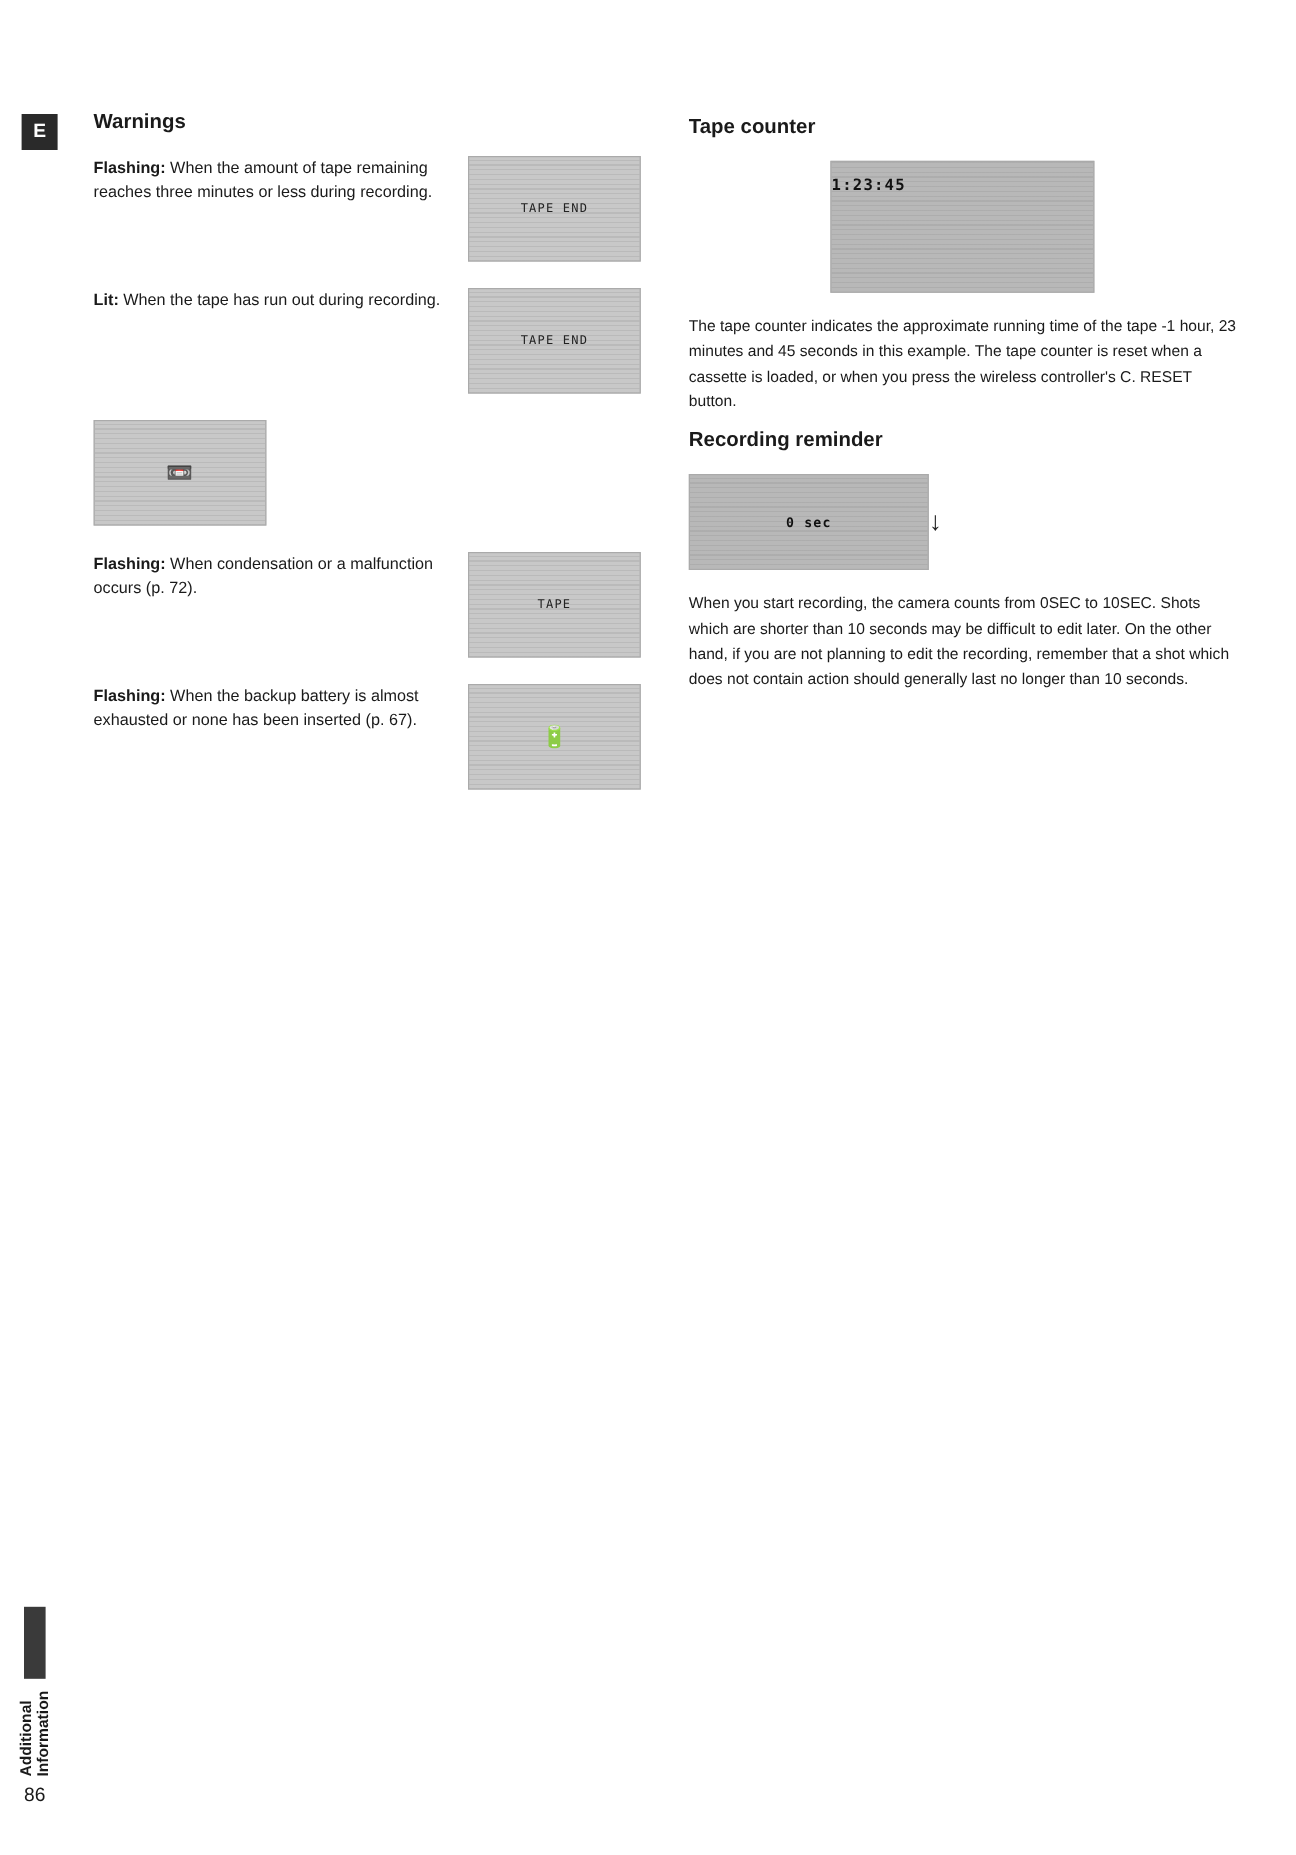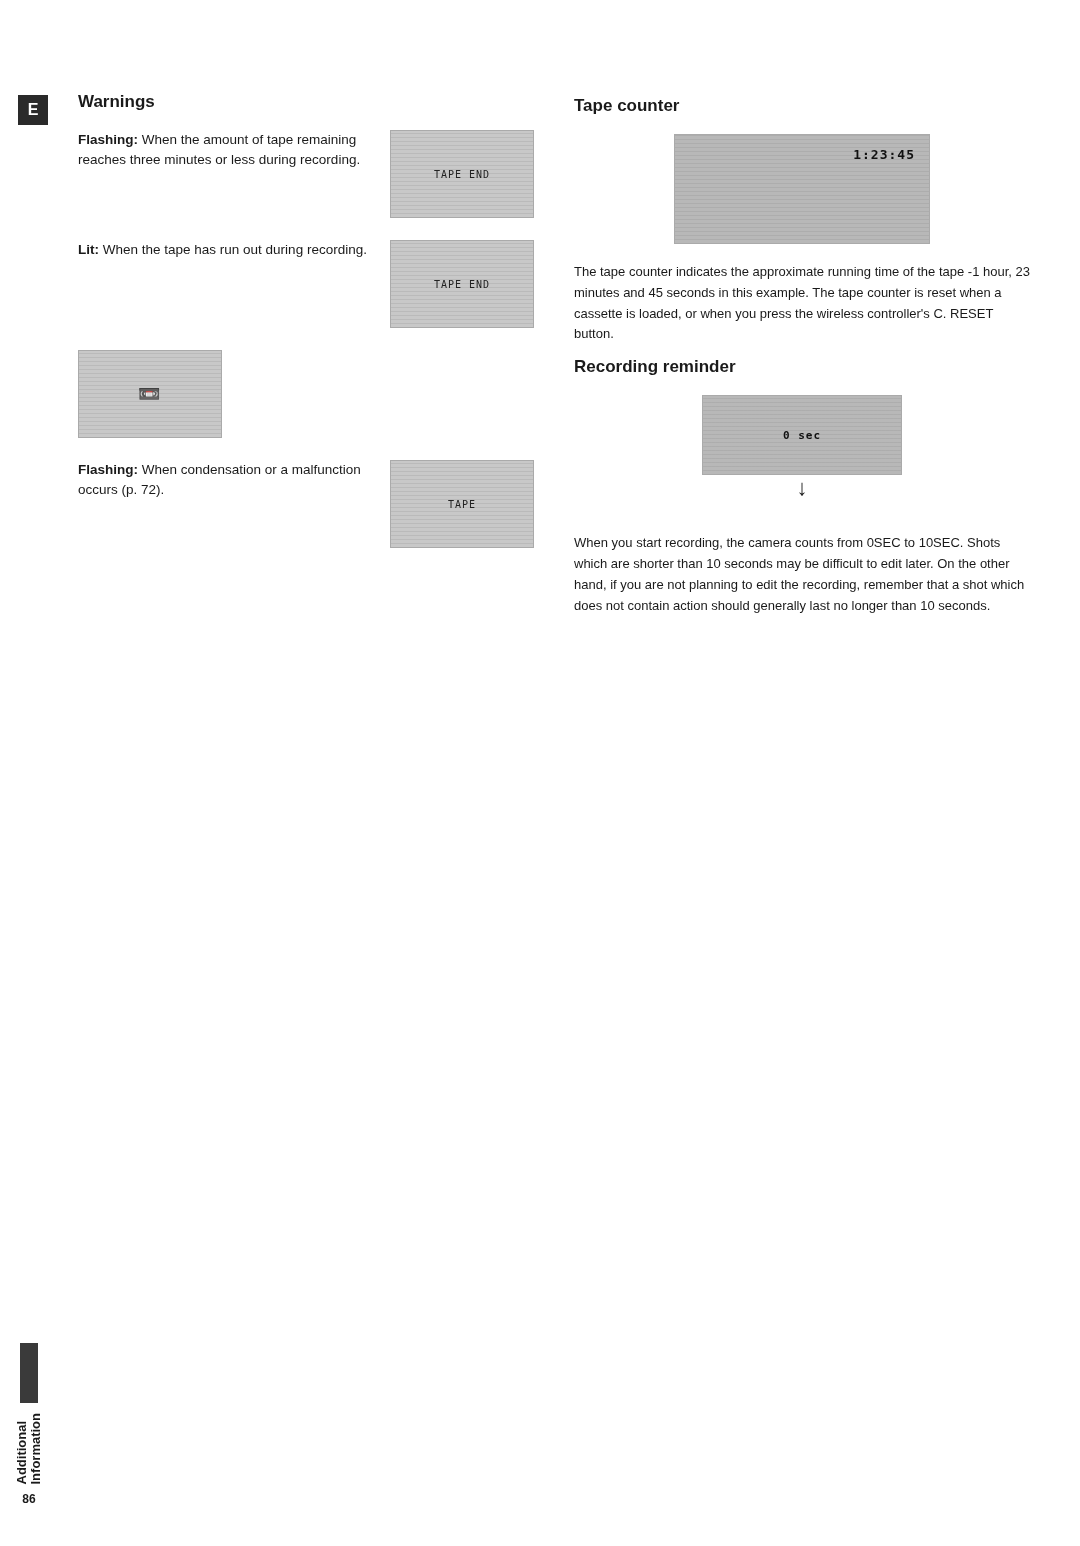--- a/index.html
+++ b/index.html
@@ -65,22 +65,22 @@
       writing-mode: vertical-rl;
       transform: rotate(180deg);
       font-size: 13px;
       font-weight: bold;
       color: #1a1a1a;
       margin-top: 6px;
       line-height: 1.1;
     }
 
     .page-number {
-      font-size: 12px;
-      font-weight: bold;
+      font-size: 16px;
+      font-weight: normal;
       color: #1a1a1a;
       margin-top: 8px;
     }
 
     
     .main-content {
       flex: 1;
       padding: 92px 50px 60px 20px;
     }
 
@@ -151,28 +151,28 @@
       letter-spacing: 1px;
       color: #222;
       position: relative;
       z-index: 1;
       font-family: monospace;
       text-align: center;
     }
 
     
     .tape-counter-screen {
-      width: 256px;
+      width: 220px;
       height: 110px;
       border: 1px solid #aaa;
       background: #b8b8b8;
       position: relative;
       display: flex;
       align-items: flex-start;
-      justify-content: flex-end;
+      justify-content: flex-start;
       padding: 12px 14px 0 0;
       overflow: hidden;
       margin: 0 auto 18px auto;
     }
 
     .tape-counter-screen::before {
       content: '';
       position: absolute;
       top: 0; left: 0; right: 0; bottom: 0;
       background: repeating-linear-gradient(
@@ -190,23 +190,23 @@
       color: #111;
       position: relative;
       z-index: 1;
       font-weight: bold;
       letter-spacing: 1px;
     }
 
     
     .recording-reminder {
       display: flex;
-      flex-direction: column;
-      align-items: center;
-      margin-bottom: 32px;
+      flex-direction: row;
+      align-items: center;
+      margin-bottom: 18px;
       gap: 0;
     }
 
     .reminder-screen {
       width: 200px;
       height: 80px;
       border: 1px solid #aaa;
       background: #b8b8b8;
       position: relative;
       display: flex;
@@ -316,20 +316,28 @@
 
         <div class="warning-item">
           <div class="warning-text">
             <strong>Flashing:</strong><span> When condensation or a malfunction occurs (p. 72).</span>
           </div>
           <div class="screen-img">
             <span class="screen-text">TAPE</span>
           </div>
         </div>
 
+        <div class="warning-item">
+          <div class="warning-text">
+            <strong>Flashing:</strong><span> When the backup battery is almost exhausted or none has been inserted (p. 67).</span>
+          </div>
+          <div class="screen-img">
+            <span class="screen-icon">🔋</span>
+          </div>
+        </div>
 
       </div>
 
       <div class="right-col right-col-content">
 
         <div class="section-title">Tape counter</div>
 
         <div class="tape-counter-screen">
           <span class="counter-value">1:23:45</span>
         </div>

